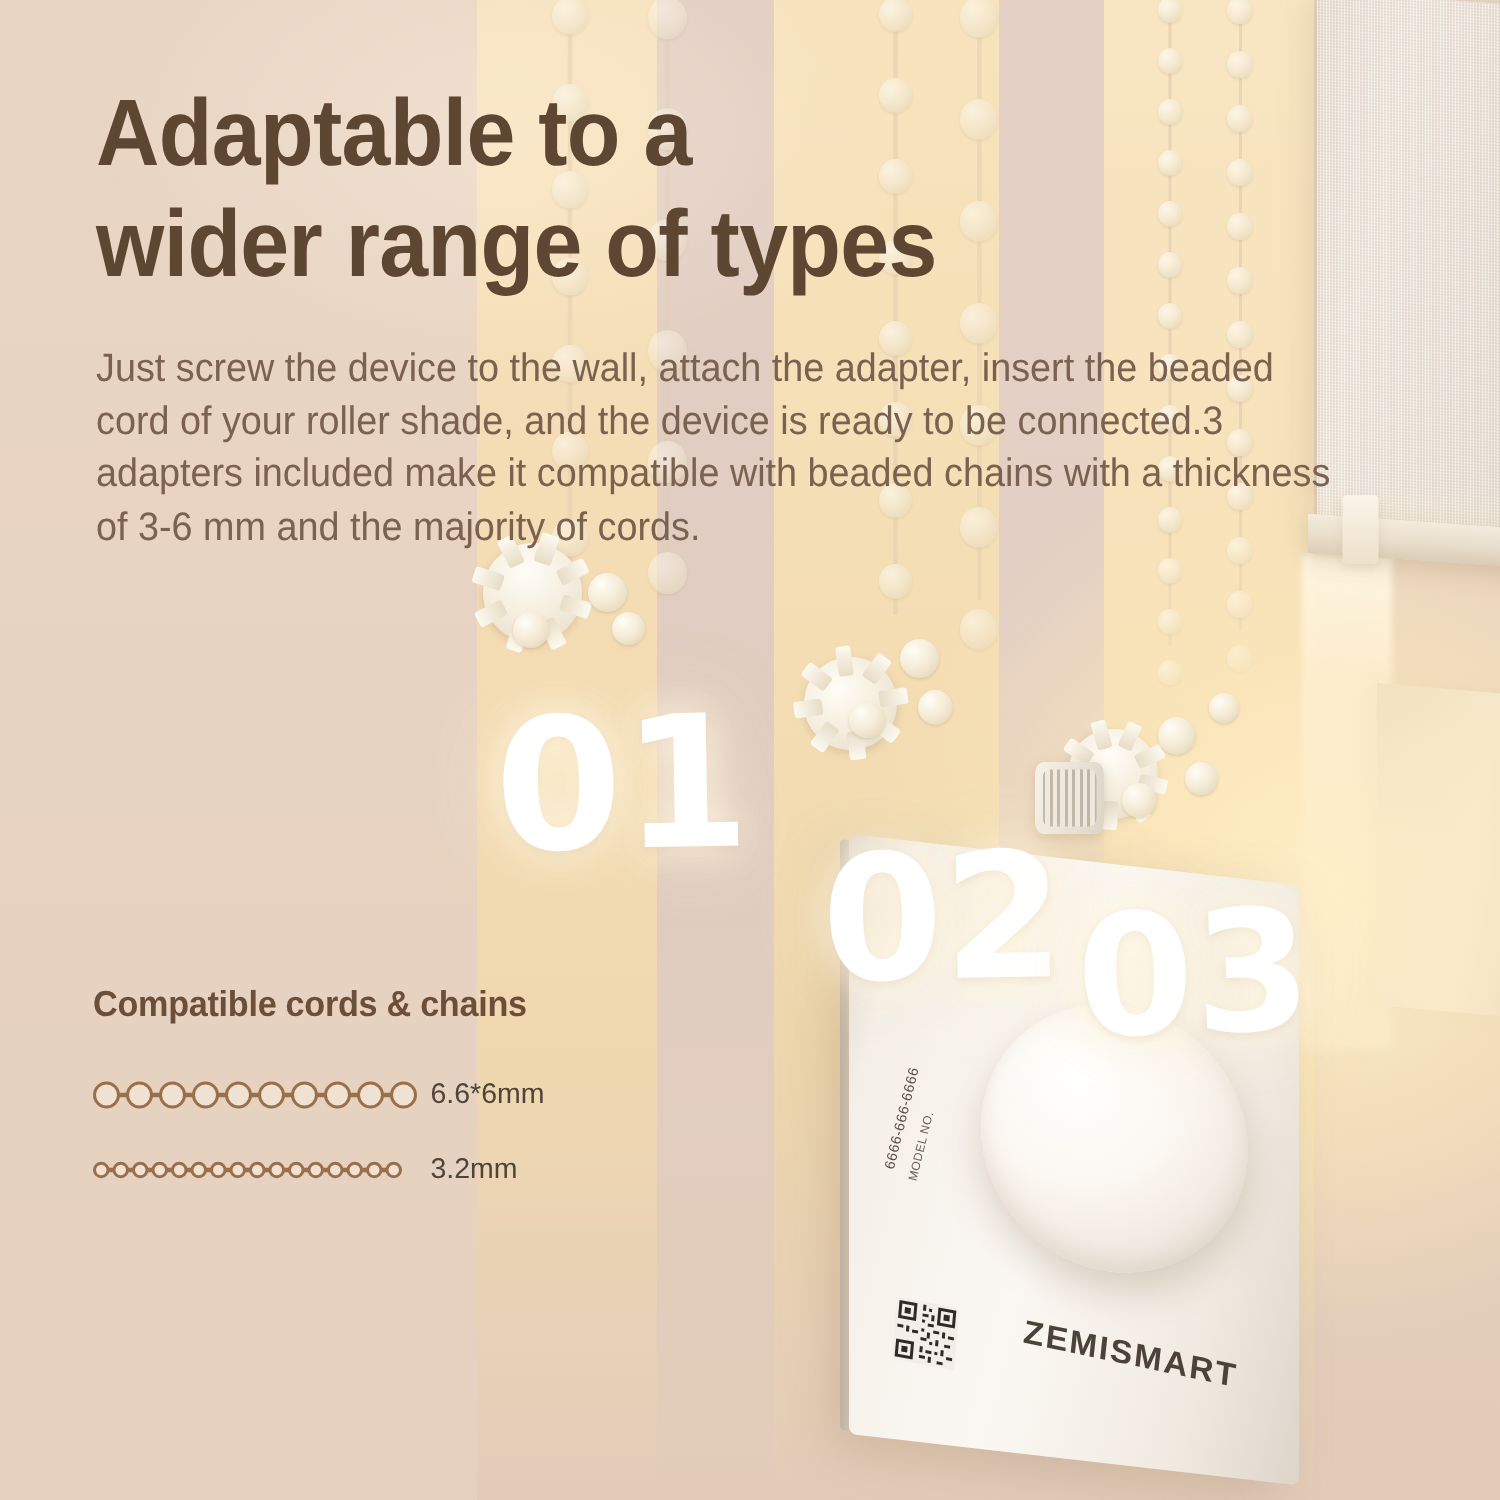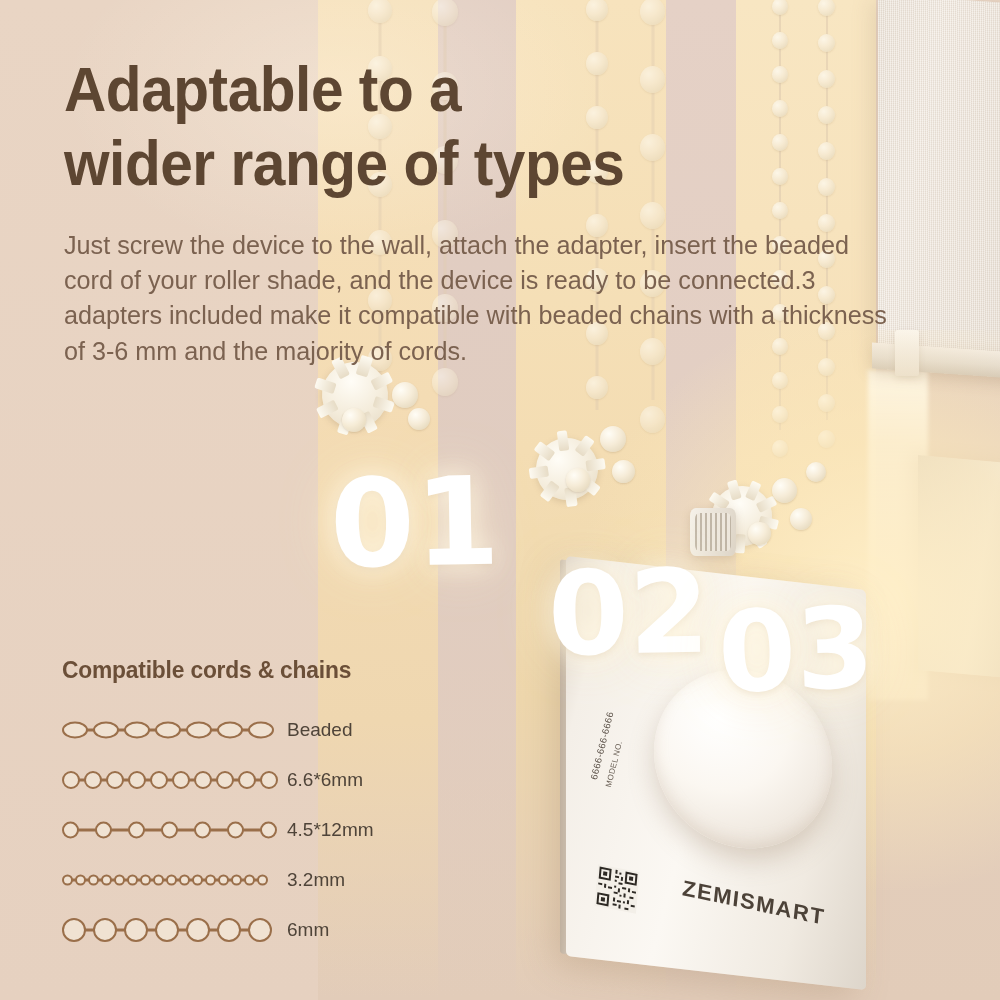--- a/index.html
+++ b/index.html
@@ -304,38 +304,20 @@
     <div>Adaptable to a</div>
     <div>wider range of types</div>
   </div>
   <div class="subcopy">Just screw the device to the wall, attach the adapter, insert the beaded cord of your roller shade, and the device is ready to be connected.3 adapters included make it compatible with beaded chains with a thickness of 3-6 mm and the majority of cords.</div>
 
   <div class="panel">
     <h3>Compatible cords &amp; chains</h3>
     <div id="cord-rows">
         <div class="crow">
           <div class="cdiag">
-            <div class="ov" style="left: 0px; width: 26px; height: 17px; border-color: rgb(154, 111, 74);"></div>
-            <div class="lnk" style="left: 25px; width: 7px; background: rgb(154, 111, 74);"></div>
-            <div class="ov" style="left: 31px; width: 26px; height: 17px; border-color: rgb(154, 111, 74);"></div>
-            <div class="lnk" style="left: 56px; width: 7px; background: rgb(154, 111, 74);"></div>
-            <div class="ov" style="left: 62px; width: 26px; height: 17px; border-color: rgb(154, 111, 74);"></div>
-            <div class="lnk" style="left: 87px; width: 7px; background: rgb(154, 111, 74);"></div>
-            <div class="ov" style="left: 93px; width: 26px; height: 17px; border-color: rgb(154, 111, 74);"></div>
-            <div class="lnk" style="left: 118px; width: 7px; background: rgb(154, 111, 74);"></div>
-            <div class="ov" style="left: 124px; width: 26px; height: 17px; border-color: rgb(154, 111, 74);"></div>
-            <div class="lnk" style="left: 149px; width: 7px; background: rgb(154, 111, 74);"></div>
-            <div class="ov" style="left: 155px; width: 26px; height: 17px; border-color: rgb(154, 111, 74);"></div>
-            <div class="lnk" style="left: 180px; width: 7px; background: rgb(154, 111, 74);"></div>
-            <div class="ov" style="left: 186px; width: 26px; height: 17px; border-color: rgb(154, 111, 74);"></div>
-          </div>
-          <div class="clabel">Beaded</div>
-        </div>
-        <div class="crow">
-          <div class="cdiag">
             <div class="ci" style="left: 0px; width: 18px; height: 18px; border-color: rgb(154, 111, 74);"></div>
             <div class="lnk" style="left: 17px; width: 6px; background: rgb(154, 111, 74);"></div>
             <div class="ci" style="left: 22px; width: 18px; height: 18px; border-color: rgb(154, 111, 74);"></div>
             <div class="lnk" style="left: 39px; width: 6px; background: rgb(154, 111, 74);"></div>
             <div class="ci" style="left: 44px; width: 18px; height: 18px; border-color: rgb(154, 111, 74);"></div>
             <div class="lnk" style="left: 61px; width: 6px; background: rgb(154, 111, 74);"></div>
             <div class="ci" style="left: 66px; width: 18px; height: 18px; border-color: rgb(154, 111, 74);"></div>
             <div class="lnk" style="left: 83px; width: 6px; background: rgb(154, 111, 74);"></div>
             <div class="ci" style="left: 88px; width: 18px; height: 18px; border-color: rgb(154, 111, 74);"></div>
             <div class="lnk" style="left: 105px; width: 6px; background: rgb(154, 111, 74);"></div>
@@ -343,38 +325,20 @@
             <div class="lnk" style="left: 127px; width: 6px; background: rgb(154, 111, 74);"></div>
             <div class="ci" style="left: 132px; width: 18px; height: 18px; border-color: rgb(154, 111, 74);"></div>
             <div class="lnk" style="left: 149px; width: 6px; background: rgb(154, 111, 74);"></div>
             <div class="ci" style="left: 154px; width: 18px; height: 18px; border-color: rgb(154, 111, 74);"></div>
             <div class="lnk" style="left: 171px; width: 6px; background: rgb(154, 111, 74);"></div>
             <div class="ci" style="left: 176px; width: 18px; height: 18px; border-color: rgb(154, 111, 74);"></div>
             <div class="lnk" style="left: 193px; width: 6px; background: rgb(154, 111, 74);"></div>
             <div class="ci" style="left: 198px; width: 18px; height: 18px; border-color: rgb(154, 111, 74);"></div>
           </div>
           <div class="clabel">6.6*6mm</div>
-        </div>
-        <div class="crow">
-          <div class="cdiag">
-            <div class="ci" style="left: 0px; width: 17px; height: 17px; border-color: rgb(154, 111, 74);"></div>
-            <div class="lnk" style="left: 16px; width: 18px; background: rgb(154, 111, 74);"></div>
-            <div class="ci" style="left: 33px; width: 17px; height: 17px; border-color: rgb(154, 111, 74);"></div>
-            <div class="lnk" style="left: 49px; width: 18px; background: rgb(154, 111, 74);"></div>
-            <div class="ci" style="left: 66px; width: 17px; height: 17px; border-color: rgb(154, 111, 74);"></div>
-            <div class="lnk" style="left: 82px; width: 18px; background: rgb(154, 111, 74);"></div>
-            <div class="ci" style="left: 99px; width: 17px; height: 17px; border-color: rgb(154, 111, 74);"></div>
-            <div class="lnk" style="left: 115px; width: 18px; background: rgb(154, 111, 74);"></div>
-            <div class="ci" style="left: 132px; width: 17px; height: 17px; border-color: rgb(154, 111, 74);"></div>
-            <div class="lnk" style="left: 148px; width: 18px; background: rgb(154, 111, 74);"></div>
-            <div class="ci" style="left: 165px; width: 17px; height: 17px; border-color: rgb(154, 111, 74);"></div>
-            <div class="lnk" style="left: 181px; width: 18px; background: rgb(154, 111, 74);"></div>
-            <div class="ci" style="left: 198px; width: 17px; height: 17px; border-color: rgb(154, 111, 74);"></div>
-          </div>
-          <div class="clabel">4.5*12mm</div>
         </div>
         <div class="crow">
           <div class="cdiag">
             <div class="ci" style="left: 0px; width: 11px; height: 11px; border-color: rgb(154, 111, 74);"></div>
             <div class="lnk" style="left: 10px; width: 4px; background: rgb(154, 111, 74);"></div>
             <div class="ci" style="left: 13px; width: 11px; height: 11px; border-color: rgb(154, 111, 74);"></div>
             <div class="lnk" style="left: 23px; width: 4px; background: rgb(154, 111, 74);"></div>
             <div class="ci" style="left: 26px; width: 11px; height: 11px; border-color: rgb(154, 111, 74);"></div>
             <div class="lnk" style="left: 36px; width: 4px; background: rgb(154, 111, 74);"></div>
             <div class="ci" style="left: 39px; width: 11px; height: 11px; border-color: rgb(154, 111, 74);"></div>
@@ -398,34 +362,16 @@
             <div class="ci" style="left: 156px; width: 11px; height: 11px; border-color: rgb(154, 111, 74);"></div>
             <div class="lnk" style="left: 166px; width: 4px; background: rgb(154, 111, 74);"></div>
             <div class="ci" style="left: 169px; width: 11px; height: 11px; border-color: rgb(154, 111, 74);"></div>
             <div class="lnk" style="left: 179px; width: 4px; background: rgb(154, 111, 74);"></div>
             <div class="ci" style="left: 182px; width: 11px; height: 11px; border-color: rgb(154, 111, 74);"></div>
             <div class="lnk" style="left: 192px; width: 4px; background: rgb(154, 111, 74);"></div>
             <div class="ci" style="left: 195px; width: 11px; height: 11px; border-color: rgb(154, 111, 74);"></div>
           </div>
           <div class="clabel">3.2mm</div>
         </div>
-        <div class="crow">
-          <div class="cdiag">
-            <div class="ci" style="left: 0px; width: 24px; height: 24px; border-color: rgb(154, 111, 74);"></div>
-            <div class="lnk" style="left: 23px; width: 9px; background: rgb(154, 111, 74);"></div>
-            <div class="ci" style="left: 31px; width: 24px; height: 24px; border-color: rgb(154, 111, 74);"></div>
-            <div class="lnk" style="left: 54px; width: 9px; background: rgb(154, 111, 74);"></div>
-            <div class="ci" style="left: 62px; width: 24px; height: 24px; border-color: rgb(154, 111, 74);"></div>
-            <div class="lnk" style="left: 85px; width: 9px; background: rgb(154, 111, 74);"></div>
-            <div class="ci" style="left: 93px; width: 24px; height: 24px; border-color: rgb(154, 111, 74);"></div>
-            <div class="lnk" style="left: 116px; width: 9px; background: rgb(154, 111, 74);"></div>
-            <div class="ci" style="left: 124px; width: 24px; height: 24px; border-color: rgb(154, 111, 74);"></div>
-            <div class="lnk" style="left: 147px; width: 9px; background: rgb(154, 111, 74);"></div>
-            <div class="ci" style="left: 155px; width: 24px; height: 24px; border-color: rgb(154, 111, 74);"></div>
-            <div class="lnk" style="left: 178px; width: 9px; background: rgb(154, 111, 74);"></div>
-            <div class="ci" style="left: 186px; width: 24px; height: 24px; border-color: rgb(154, 111, 74);"></div>
-          </div>
-          <div class="clabel">6mm</div>
-        </div>
       </div>
   </div>
 
 </div>
 
 </body></html>

